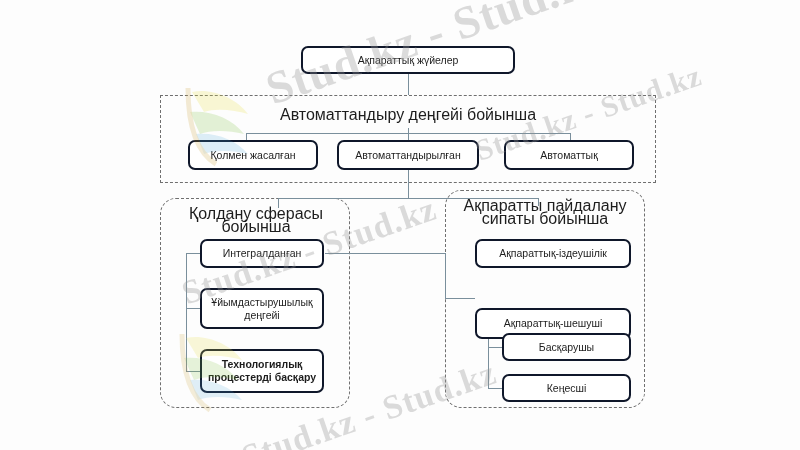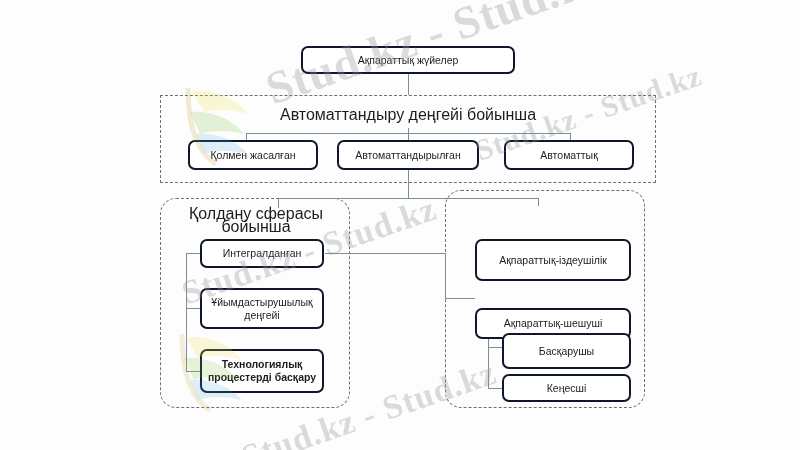--- a/index.html
+++ b/index.html
@@ -120,34 +120,35 @@
   <div class="link h" style="left:488px; top:347px; width:14px;"></div>
   <div class="link h" style="left:488px; top:388px; width:14px;"></div>
 
   <div class="group" style="left:160px; top:95px; width:496px; height:88px;"></div>
   <div class="group-label" style="left:230px; top:108px; width:356px;">Автоматтандыру деңгейі бойынша</div>
 
   <div class="group rounded" style="left:160px; top:198px; width:190px; height:210px;"></div>
   <div class="group-label" style="left:170px; top:207px; width:172px;">Қолдану сферасы бойынша</div>
 
   <div class="group rounded" style="left:445px; top:190px; width:200px; height:218px;"></div>
+  <div class="group-label" style="left:455px; top:199px; width:180px;">Ақпаратты пайдалану сипаты бойынша</div>
 
   <div class="node" style="left:301px; top:46px; width:214px; height:28px;">Ақпараттық жүйелер</div>
 
   <div class="node" style="left:188px; top:140px; width:130px; height:30px;">Қолмен жасалған</div>
   <div class="node" style="left:337px; top:140px; width:142px; height:30px;">Автоматтандырылған</div>
   <div class="node" style="left:504px; top:140px; width:130px; height:30px;">Автоматтық</div>
 
   <div class="node" style="left:200px; top:239px; width:124px; height:29px;">Интегралданған</div>
   <div class="node" style="left:200px; top:288px; width:124px; height:41px;">Ұйымдастырушылық деңгейі</div>
   <div class="node" style="left:200px; top:349px; width:124px; height:44px;font-weight:bold;">Технологиялық процестерді басқару</div>
 
-  <div class="node" style="left:475px; top:239px; width:156px; height:42px;">Ақпараттық-іздеушілік</div>
+  <div class="node" style="left:475px; top:239px; width:156px; height:29px;">Ақпараттық-іздеушілік</div>
   <div class="node" style="left:475px; top:284px; width:156px; height:31px;margin-top:24px;">Ақпараттық-шешуші</div>
-  <div class="node" style="left:502px; top:333px; width:129px; height:36px;">Басқарушы</div>
+  <div class="node" style="left:502px; top:333px; width:129px; height:28px;">Басқарушы</div>
   <div class="node" style="left:502px; top:374px; width:129px; height:28px;">Кеңесші</div>
 
   <div class="wm-layer">
     <svg class="wm-logo" style="left:182px; top:84px;" viewBox="0 0 96 84">
       <path d="M10 8 C30 4 54 14 66 30 C52 26 34 24 22 28 Z" fill="#e8e04a" opacity="0.55"></path>
       <path d="M8 28 C28 26 50 34 62 50 C46 46 28 46 18 50 Z" fill="#7fc241" opacity="0.5"></path>
       <path d="M14 50 C34 48 54 56 66 70 C50 66 32 66 22 70 Z" fill="#4ea6d8" opacity="0.45"></path>
       <path d="M6 4 C6 40 14 68 34 80" stroke="#c9a23a" stroke-width="5" fill="none" opacity="0.5"></path>
     </svg>
     <svg class="wm-logo" style="left:176px; top:330px;" viewBox="0 0 96 84">

